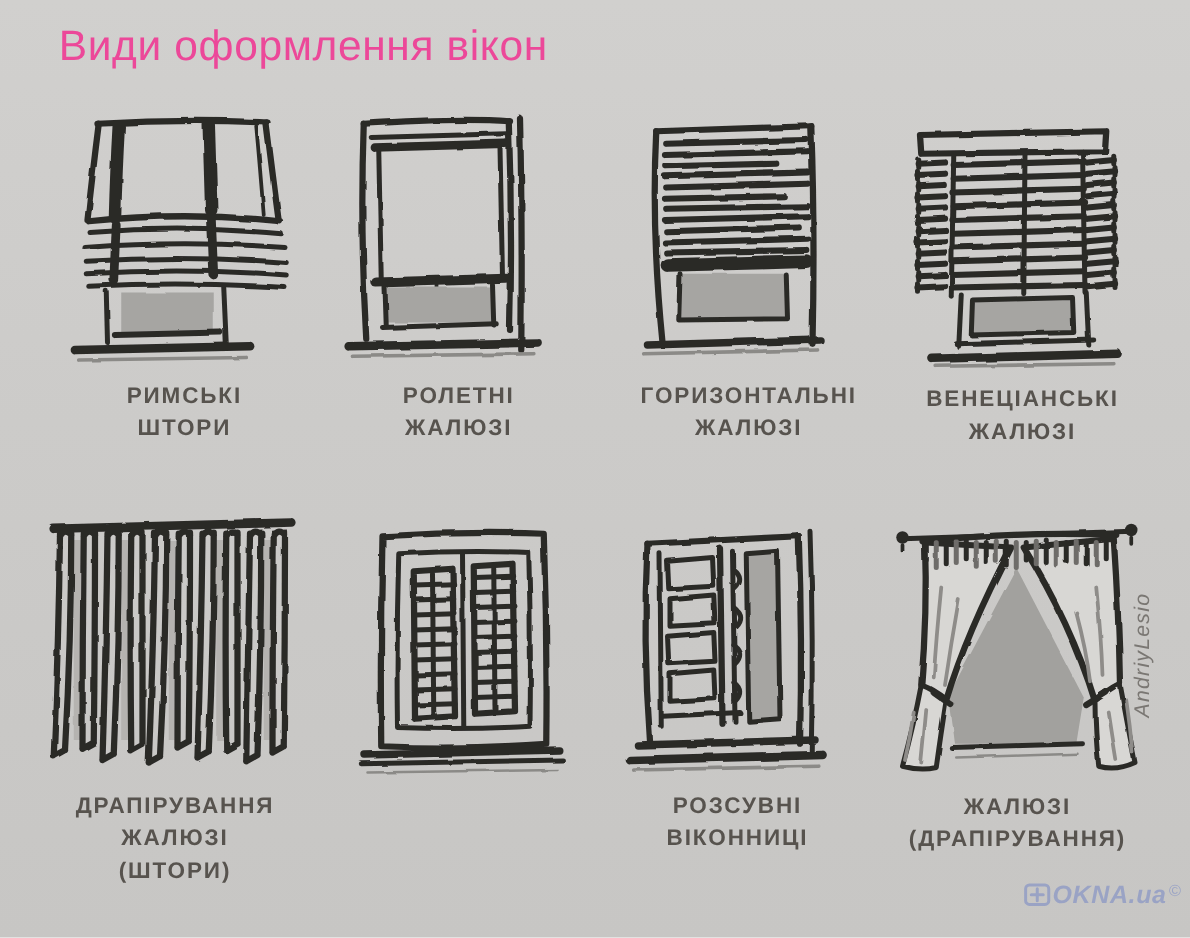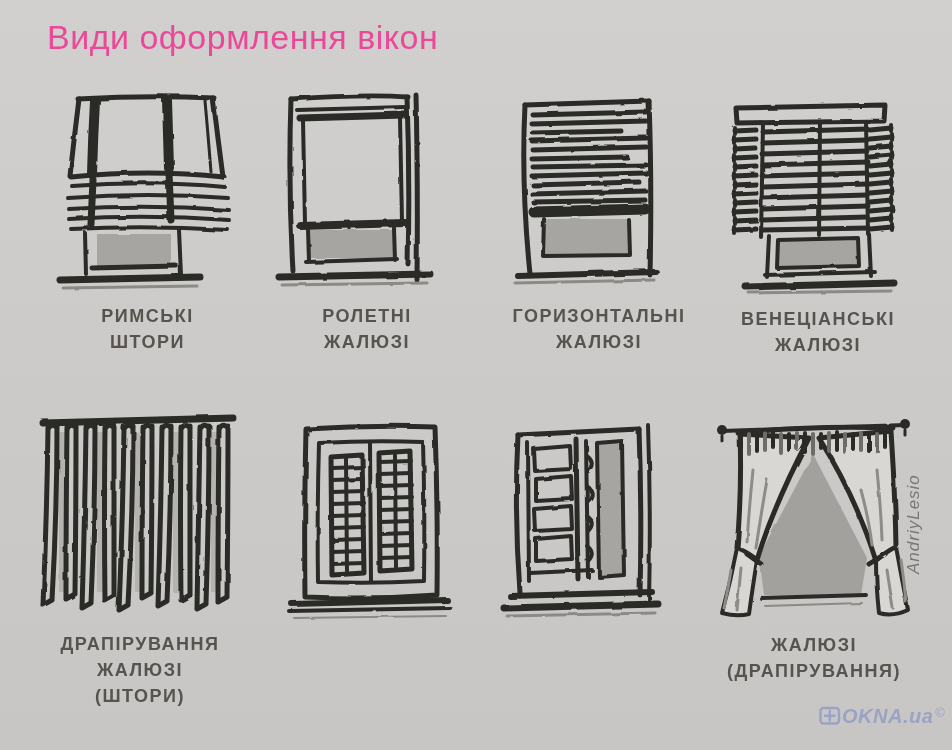--- a/index.html
+++ b/index.html
@@ -231,20 +231,22 @@
       <path d="M43 127 L78 124 L79 147 L43 149 Z" stroke-width="4"></path>
       <path d="M37 161 L99 158" stroke-width="4"></path>
       <path d="M93 29 L95 165" stroke-width="4"></path>
       <path d="M94 44 q9 7 1 15 M94 74 q9 7 1 15 M94 104 q9 7 1 15 M94 134 q9 7 1 15" stroke-width="4"></path>
       <path d="M104 31 L129 29 L131 163 L106 165 Z" fill="#a6a5a2" stroke-width="4"></path>
       <path d="M17 184 L159 180" stroke-width="6"></path>
       <path d="M11 196 L165 192" stroke-width="7"></path>
       <path d="M14 204 L162 201" stroke-width="3" stroke="#8b8a87"></path>
     </g>
   </svg>
+  <figcaption>РОЗСУВНІ
+ВІКОННИЦІ</figcaption>
 </figure>
 
 <figure style="left:705px;top:410px;width:218px">
   <svg width="210" height="215" viewBox="0 0 210 215">
     <defs>
         <filter id="r8" x="-8%" y="-8%" width="116%" height="116%">
       <feTurbulence type="fractalNoise" baseFrequency="0.045" numOctaves="2" seed="29" result="n"></feTurbulence>
       <feDisplacementMap in="SourceGraphic" in2="n" scale="2.6"></feDisplacementMap>
     </filter>
       </defs>

